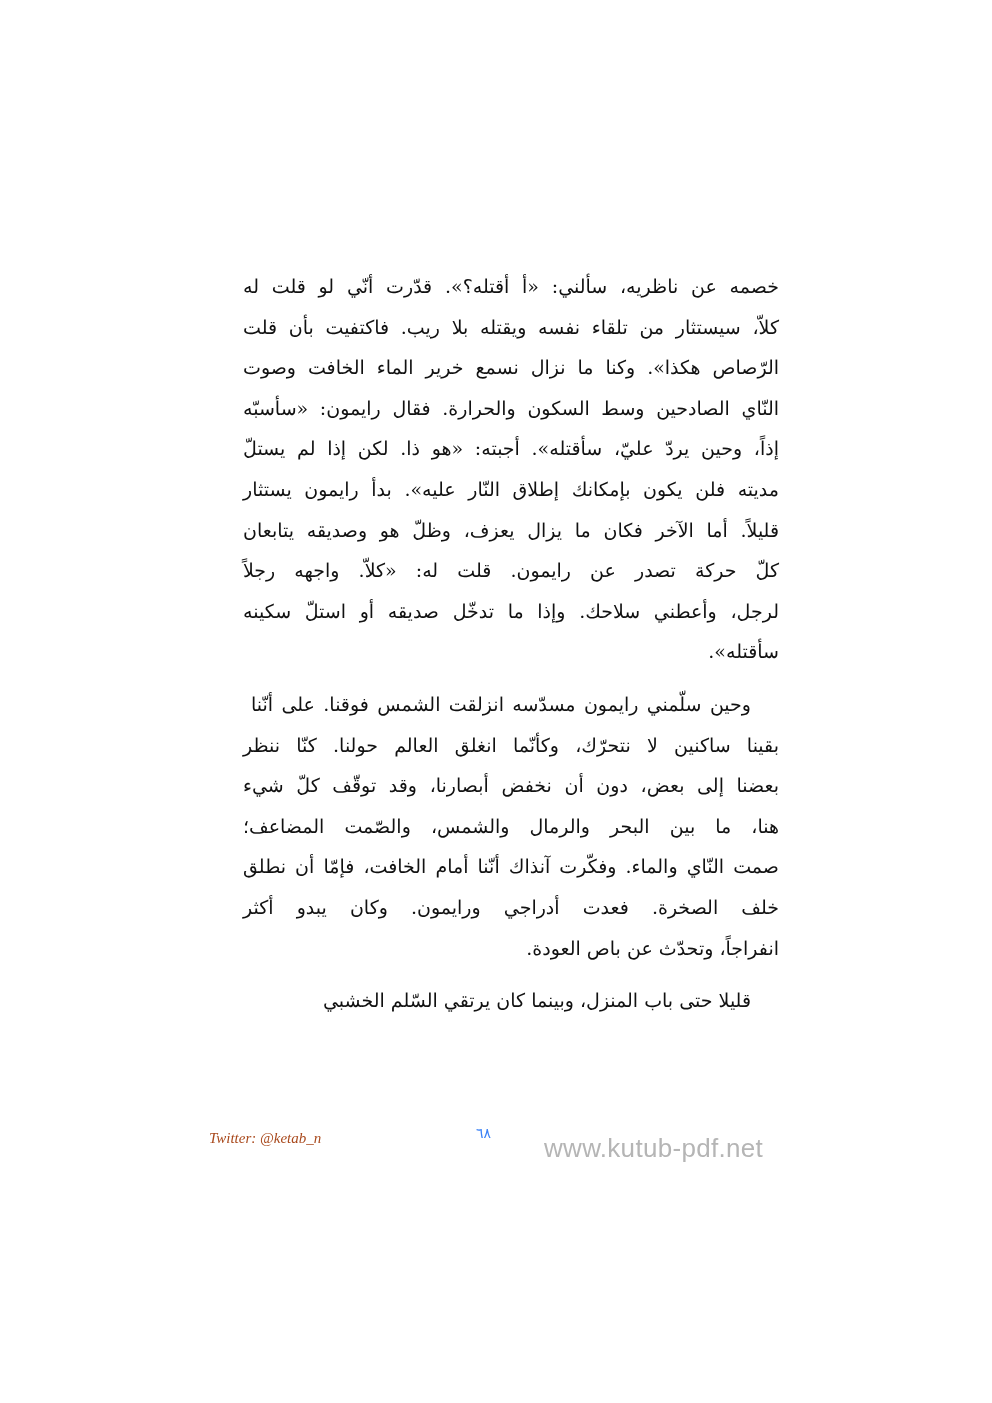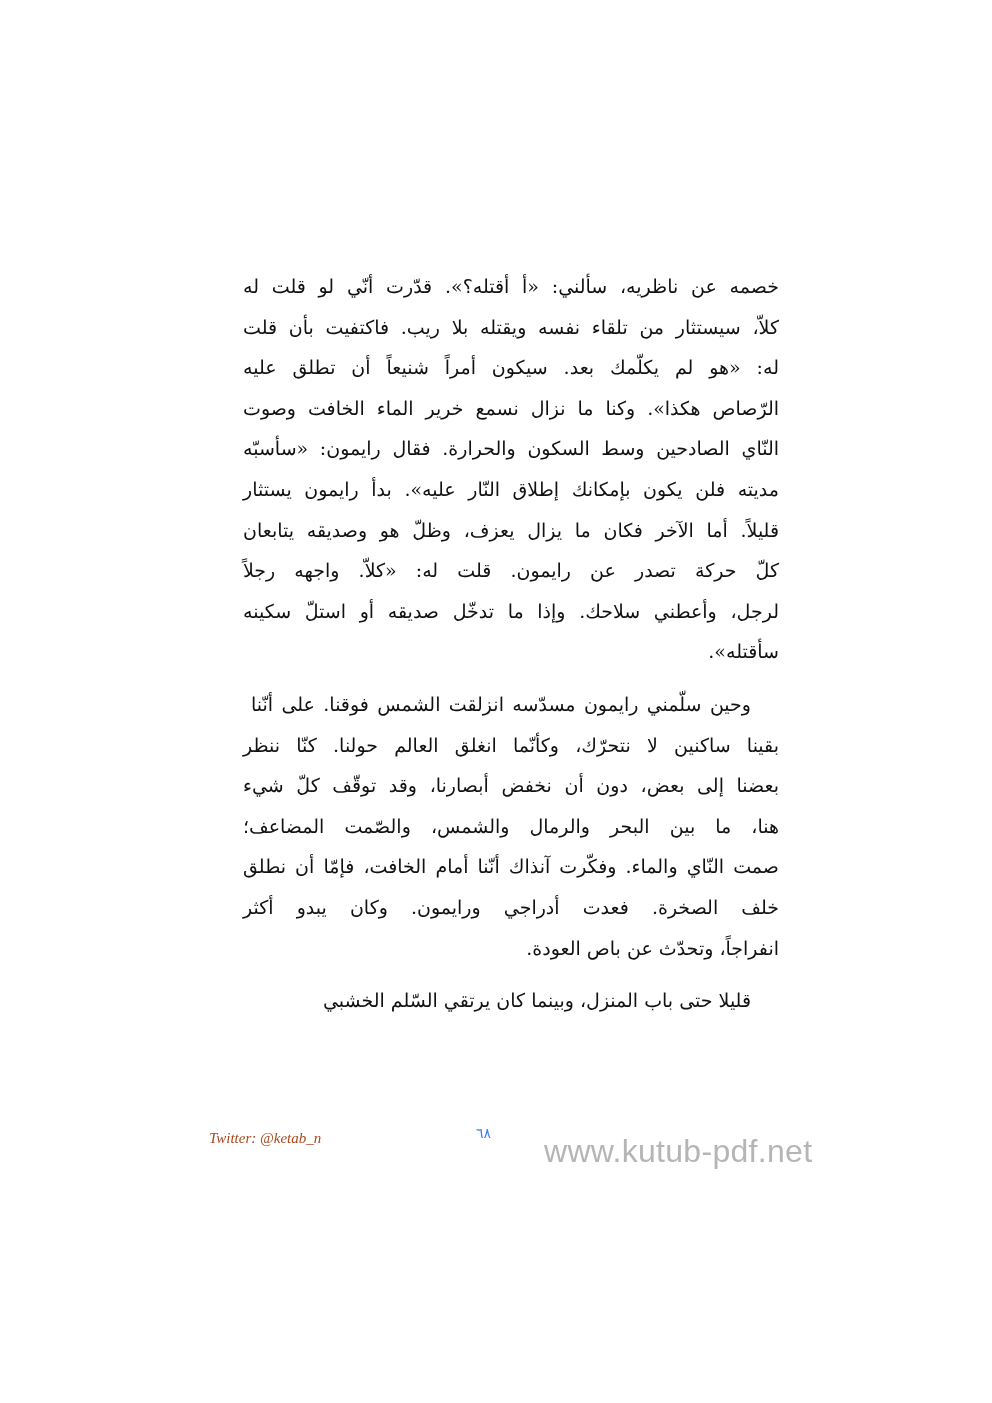--- a/index.html
+++ b/index.html
@@ -63,37 +63,37 @@
       top: 1125px;
       font-size: 14px;
       direction: rtl;
       color: #3b82f6;
     }
     .footer-watermark {
       position: absolute;
       left: 544px;
       top: 1133px;
       font-family: "Liberation Sans", sans-serif;
-      font-size: 32px;
+      font-size: 26px;
       color: #b5b5b5;
       letter-spacing: 0.3px;
     }
   </style>
 </head>
 <body>
 
 <div class="page">
   <div class="text-block">
 
     <div>
       <span class="line">خصمه عن ناظريه، سألني: «أ أقتله؟». قدّرت أنّي لو قلت له</span>
       <span class="line">كلاّ، سيستثار من تلقاء نفسه ويقتله بلا ريب. فاكتفيت بأن قلت</span>
-      <span class="line">له: «هو لم يكلّمك بعد. سيكون أمراً شنيعاً أن تطلق عليه</span>
       <span class="line">الرّصاص هكذا». وكنا ما نزال نسمع خرير الماء الخافت وصوت</span>
       <span class="line">النّاي الصادحين وسط السكون والحرارة. فقال رايمون: «سأسبّه</span>
+      <span class="line">إذاً، وحين يردّ عليّ، سأقتله». أجبته: «هو ذا. لكن إذا لم يستلّ</span>
       <span class="line">مديته فلن يكون بإمكانك إطلاق النّار عليه». بدأ رايمون يستثار</span>
       <span class="line">قليلاً. أما الآخر فكان ما يزال يعزف، وظلّ هو وصديقه يتابعان</span>
       <span class="line">كلّ حركة تصدر عن رايمون. قلت له: «كلاّ. واجهه رجلاً</span>
       <span class="line">لرجل، وأعطني سلاحك. وإذا ما تدخّل صديقه أو استلّ سكينه</span>
       <span class="line last">سأقتله».</span>
     </div>
 
     <div class="para-gap"></div>
 
     <div>

